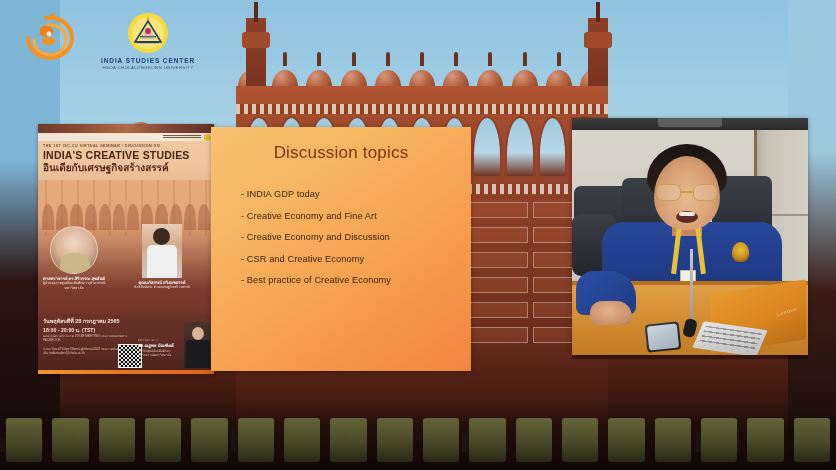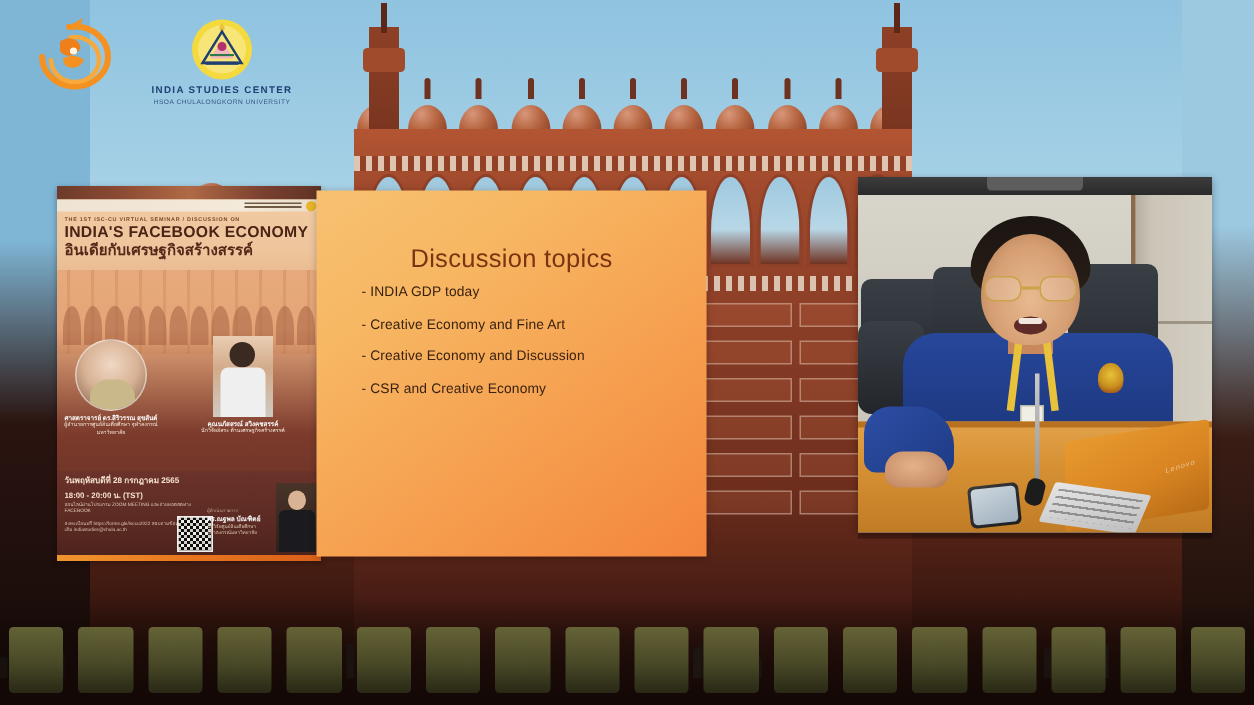--- a/index.html
+++ b/index.html
@@ -280,21 +280,21 @@
   }
 
   
   .slide {
     position: absolute; left: 211px; top: 127px; width: 260px; height: 244px;
     background: linear-gradient(145deg,#f7c171 0%, #f7b763 26%, #f6a453 55%, #f3853c 100%);
     box-shadow: 0 1px 5px rgba(0,0,0,.3);
     overflow: hidden;
   }
   .slide-title {
-    position: absolute; left: 0; right: 0; top: 36px;
+    position: absolute; left: 0; right: 0; top: 16px;
     text-align: center;
     font-size: 17px; font-weight: 400; color: #7a3412;
     letter-spacing: .2px;
   }
   .slide-list {
     position: absolute; left: 30px; top: 62px; right: 14px;
     display: flex; flex-direction: column; gap: 11.5px;
   }
   .slide-item {
     font-size: 9.2px; color: #3a2210; letter-spacing: .1px;
@@ -698,21 +698,21 @@
     <div class="isc-sub">HSOA CHULALONGKORN UNIVERSITY</div>
   </div>
 
   <div class="poster">
     <div class="poster-topstrip"></div>
     <div class="poster-hdrbar">
       <div class="poster-hdr-lines"></div>
       <div class="poster-hdr-logo"></div>
     </div>
     <div class="poster-kicker">THE 1ST ISC-CU VIRTUAL SEMINAR / DISCUSSION ON</div>
-    <div class="poster-title">INDIA'S FACEBOOK ECONOMY</div>
+    <div class="poster-title">INDIA'S CREATIVE STUDIES</div>
     <div class="poster-title-th">อินเดียกับเศรษฐกิจสร้างสรรค์</div>
 
     <div class="poster-palace">
       <div class="palace-arches">
         <div class="palace-arch"></div>
           <div class="palace-arch"></div>
           <div class="palace-arch"></div>
         <div class="palace-arch"></div>
           <div class="palace-arch"></div>
           <div class="palace-arch"></div>
@@ -762,20 +762,21 @@
     <div class="poster-footstrip"></div>
   </div>
 
   <div class="slide">
     <div class="slide-title">Discussion topics</div>
     <div class="slide-list">
       <div class="slide-item">- INDIA GDP today</div>
       <div class="slide-item">- Creative Economy and Fine Art</div>
       <div class="slide-item">- Creative Economy and Discussion</div>
       <div class="slide-item">- CSR and Creative Economy</div>
+      <div class="slide-item">- Best practice of Creative Economy</div>
     </div>
   </div>
 
   <div class="video">
     <div class="v-wall"></div>
     <div class="v-wall-panel"></div>
     <div class="v-ceiling"></div>
 
     <div class="v-chair c1"></div>
     <div class="v-chair c2"></div>

